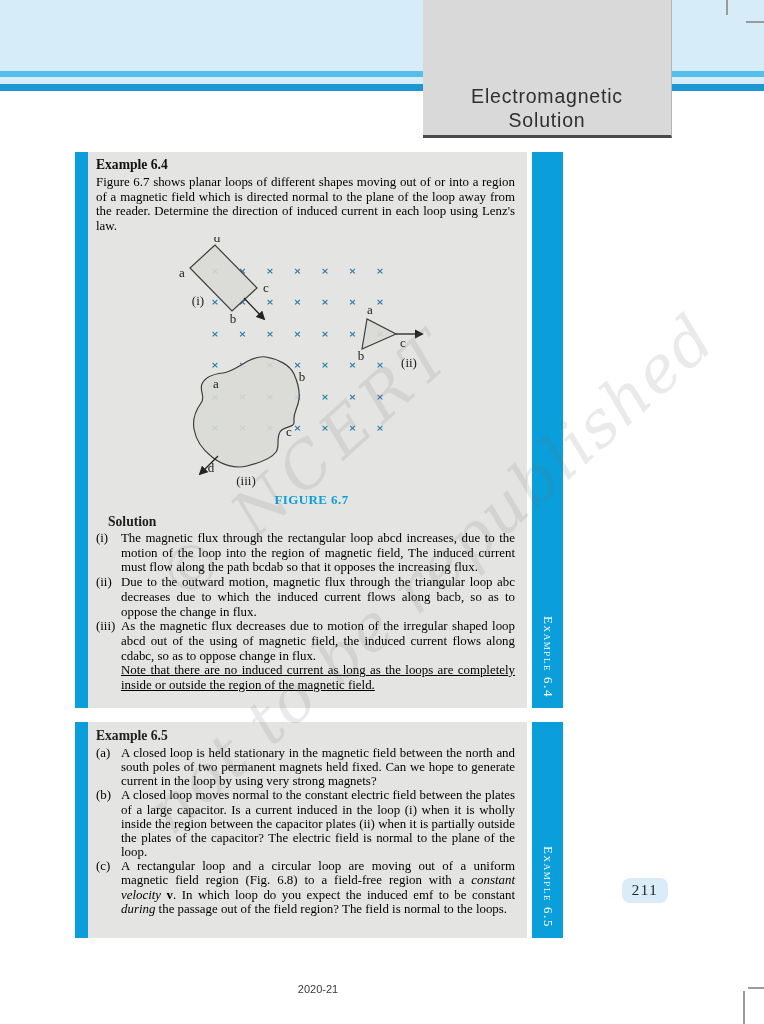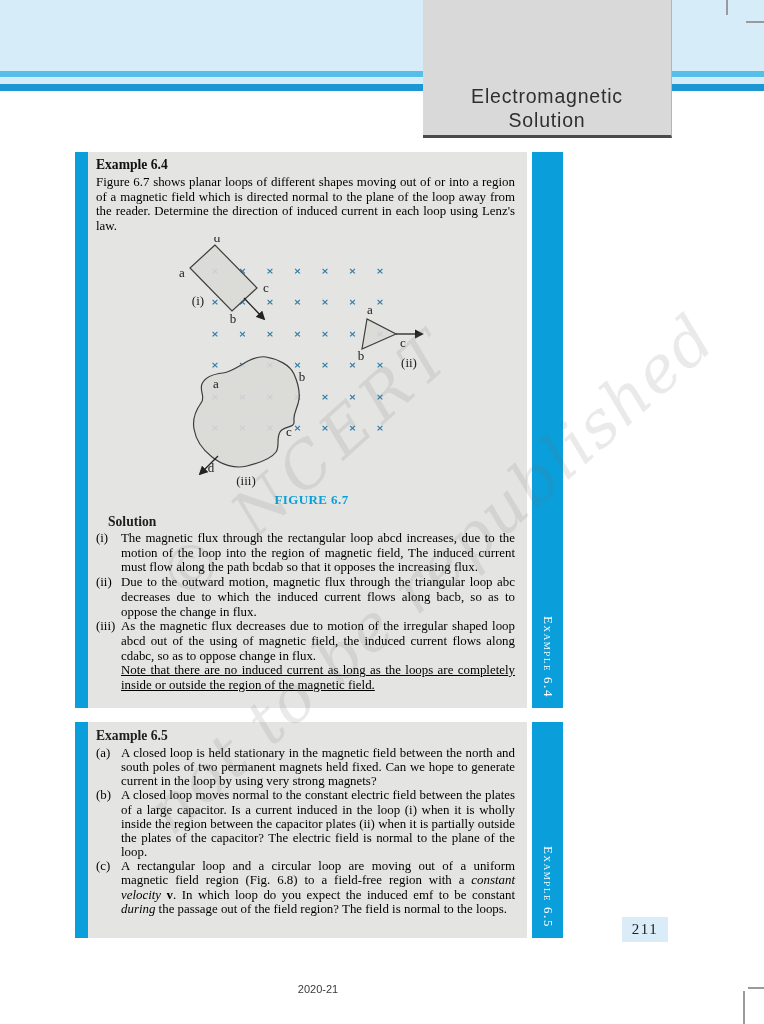--- a/index.html
+++ b/index.html
@@ -53,23 +53,23 @@
   #fig-svg .loop { fill:#d9d9d7; fill-opacity:0.9; stroke:#3d3d3d; stroke-width:1.2px; }
   #fig-svg .arrow { stroke:#222; stroke-width:1.3px; }
   #crosses text { font-size:9.5px; font-weight:bold; fill:#2f7ca8; text-anchor:middle; font-family:"DejaVu Sans", sans-serif; }
   #flabels text { font-size:13px; fill:#222; text-anchor:middle; font-family:"Liberation Serif", serif; }
   .fig-caption {
     position:absolute; left:0; top:340px; width:439px; text-align:center;
     font-weight:bold; font-size:13px; letter-spacing:0.4px; color:#0b9fd9;padding-left:8px;
   }
   
   .page-num-box {
-    position:absolute; left:622px; top:917px; width:46px; height:25px;
+    position:absolute; left:622px; top:878px; width:46px; height:25px;
     background:#d9ecf8; display:flex; align-items:center; justify-content:center;
-    font-size:15px; letter-spacing:1.5px; color:#222;
+    font-size:15px; letter-spacing:1.5px; color:#222;border-radius:8px;
   }
   .footer-year {
     position:absolute; left:0; top:983px; width:636px; text-align:center;
     font-family:"Liberation Sans", sans-serif; font-size:11px; color:#3a3a3a;
   }
   
   .watermark {
     position:absolute; left:14px; top:360px; width:700px; height:336px;
     transform:rotate(-42deg); pointer-events:none; z-index:50;
     font-family:"DejaVu Serif", serif; font-style:italic; color:#6f6f6f; opacity:0.14;

